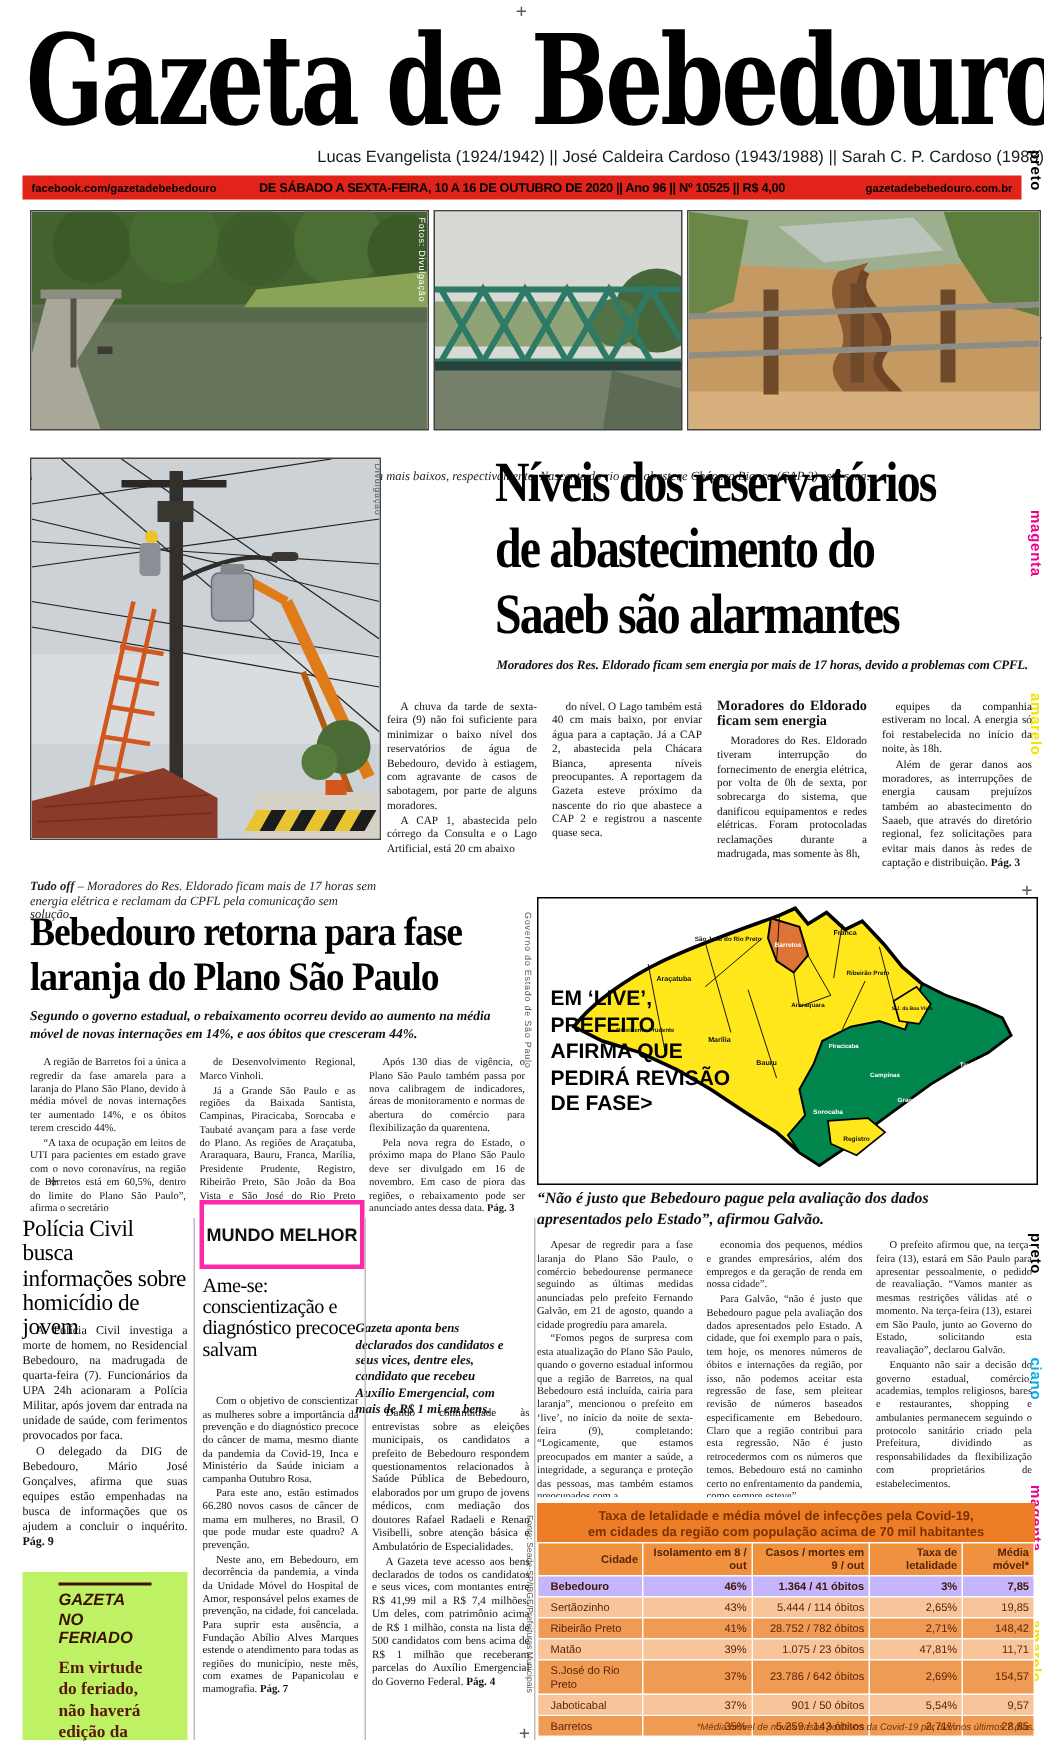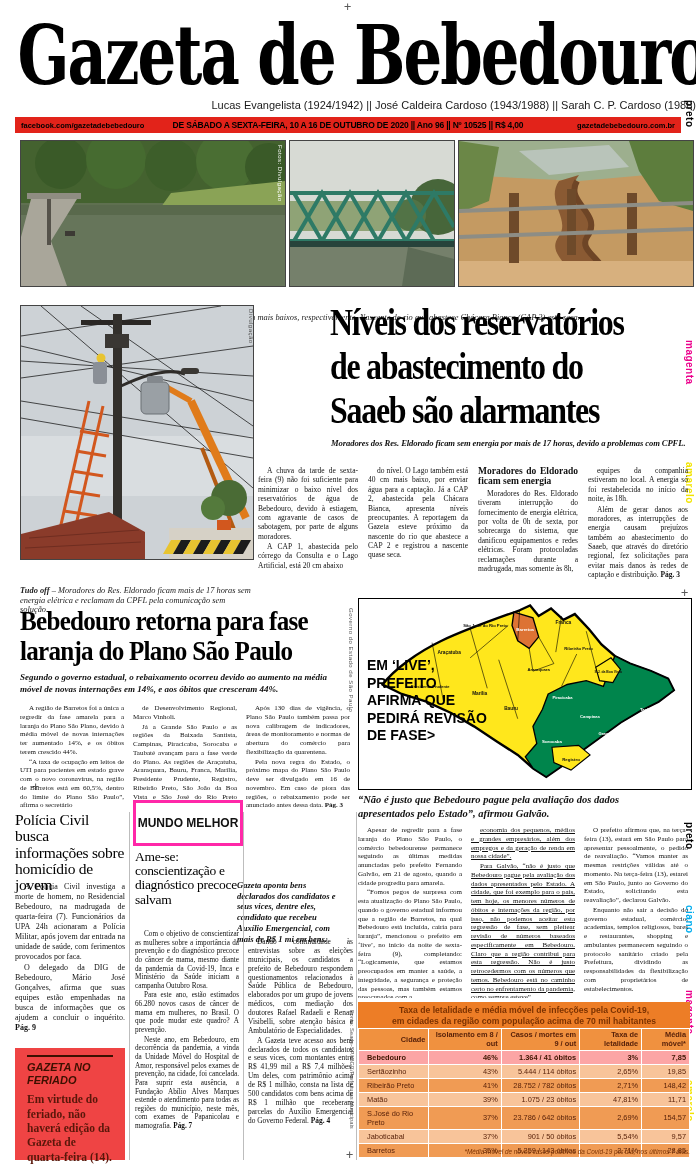--- a/index.html
+++ b/index.html
@@ -36,36 +36,36 @@
   .pgref{font-weight:bold;font-style:normal;}
   .phase-headline{font-weight:bold;font-size:27px;line-height:30px;letter-spacing:-.8px;
                   transform:scaleX(.93);transform-origin:left top;white-space:nowrap;color:#000;}
   .phase-deck{font-size:9px;font-weight:bold;font-style:italic;line-height:1.3;}
   .quote{font-size:10.5px;font-weight:bold;font-style:italic;line-height:1.3;}
   .sec-headline{font-size:15.5px;line-height:1.05;letter-spacing:-.3px;font-weight:normal;color:#000;}
   .sec-deck{font-size:8.6px;font-weight:bold;font-style:italic;line-height:1.25;}
   
   .mundo-box{border:3px solid #ff28a8;background:#fff;display:flex;align-items:center;justify-content:center;
              font-family:"Liberation Sans","DejaVu Sans",sans-serif;font-weight:bold;font-size:12px;text-align:center;}
-  .holiday{background:#ef4444;padding:7px 12px;box-sizing:border-box;color:#3d1000;}
+  .holiday{background:#bef264;padding:7px 24px;box-sizing:border-box;color:#3d1000;}
   .holiday .ht{font-family:"Liberation Sans","DejaVu Sans",sans-serif;font-weight:bold;font-style:italic;
                font-size:11px;line-height:1.15;border-top:2px solid #3d1000;padding-top:4px;margin-bottom:6px;}
   .holiday .hb{font-size:11.5px;font-weight:bold;line-height:1.25;color:#59170a;}
   .mapbox{border:1px solid #000;background:#fff;}
   .callout{font-family:"Liberation Sans","DejaVu Sans",sans-serif;font-weight:bold;font-size:14px;
            line-height:1.25;white-space:pre-line;color:#000;}
   
   .cov{font-family:"Liberation Sans","DejaVu Sans",sans-serif;border-collapse:collapse;width:332px;}
   .cov-wrap{background:#ed7d26;}
   .cov-title{background:#ed7d26;color:#7c3200;font-family:"Liberation Sans","DejaVu Sans",sans-serif;
              font-weight:bold;font-size:8.6px;text-align:center;line-height:1.25;padding:3px 2px 2px;}
   .cov td,.cov th{border:1px solid #ffffff;font-size:7.4px;color:#59220a;padding:2px 3px;text-align:right;}
   .cov th{background:#f0913f;font-weight:bold;line-height:1.1;}
   .cov td:first-child{text-align:left;padding-left:8px;}
-  .row-hl td{background:#fca5a5;font-weight:bold;color:#3f1703;}
+  .row-hl td{background:#c4b5fd;font-weight:bold;color:#3f1703;}
   .row-a td{background:#f8c49a;}
   .row-b td{background:#f09b54;}
   .cov-foot{font-size:6.4px;font-style:italic;color:#7c3200;text-align:right;
             font-family:"Liberation Sans","DejaVu Sans",sans-serif;}
   .vsource{font-family:"Liberation Sans","DejaVu Sans",sans-serif;font-size:5.8px;color:#555;
            writing-mode:vertical-rl;}
   
   .reg{font-family:"Liberation Sans","DejaVu Sans",sans-serif;font-weight:bold;font-size:10px;
        writing-mode:vertical-rl;letter-spacing:.5px;}
   .crop{color:#5a5a5a;font-size:12px;font-family:"DejaVu Sans Mono",monospace;}
@@ -310,21 +310,21 @@
 DE FASE&gt;</div>
   </div>
 
   <div class="abs quote" style="left:358px;top:793px;width:320px;white-space:pre-line;">“Não é justo que Bebedouro pague pela avaliação dos dados
 apresentados pelo Estado”, afirmou Galvão.</div>
 
   <div class="abs col" style="left:358px;top:826px;width:104px;height:172px;font-size:7px;">
     <p>Apesar de regredir para a fase laranja do Plano São Paulo, o comércio bebedourense permanece seguindo as últimas medidas anunciadas pelo prefeito Fernando Galvão, em 21 de agosto, quando a cidade progrediu para amarela.</p>
       <p>“Fomos pegos de surpresa com esta atualização do Plano São Paulo, quando o governo estadual informou que a região de Barretos, na qual Bebedouro está incluída, cairia para laranja”, mencionou o prefeito em ‘live’, no início da noite de sexta-feira (9), completando: “Logicamente, que estamos preocupados em manter a saúde, a integridade, a segurança e proteção das pessoas, mas também estamos preocupados com a</p>
   </div>
-  <div class="abs col" style="left:471px;top:826px;width:104px;height:172px;font-size:7px;text-decoration:underline;">
+  <div class="abs col" style="left:471px;top:826px;width:104px;height:172px;font-size:7px;">
     <p>economia dos pequenos, médios e grandes empresários, além dos empregos e da geração de renda em nossa cidade”.</p>
       <p>Para Galvão, “não é justo que Bebedouro pague pela avaliação dos dados apresentados pelo Estado. A cidade, que foi exemplo para o país, tem hoje, os menores números de óbitos e internações da região, por isso, não podemos aceitar esta regressão de fase, sem pleitear revisão de números baseados especificamente em Bebedouro. Claro que a região contribui para esta regressão. Não é justo retrocedermos com os números que temos. Bebedouro está no caminho certo no enfrentamento da pandemia, como sempre esteve”.</p>
   </div>
   <div class="abs col" style="left:584px;top:826px;width:104px;height:172px;font-size:7px;">
     <p>O prefeito afirmou que, na terça-feira (13), estará em São Paulo para apresentar pessoalmente, o pedido de reavaliação. “Vamos manter as mesmas restrições válidas até o momento. Na terça-feira (13), estarei em São Paulo, junto ao Governo do Estado, solicitando esta reavaliação”, declarou Galvão.</p>
       <p>Enquanto não sair a decisão do governo estadual, comércio, academias, templos religiosos, bares e restaurantes, shopping e ambulantes permanecem seguindo o protocolo sanitário criado pela Prefeitura, dividindo as responsabilidades da flexibilização com proprietários de estabelecimentos.</p>
   </div>
 
   <div class="abs vsource" style="left:349px;top:1010px;">Fonte: Seade-SP/IBGE/Prefeituras Municipais</div>
   <div class="abs cov-wrap" style="left:358px;top:1002px;width:332px;">

